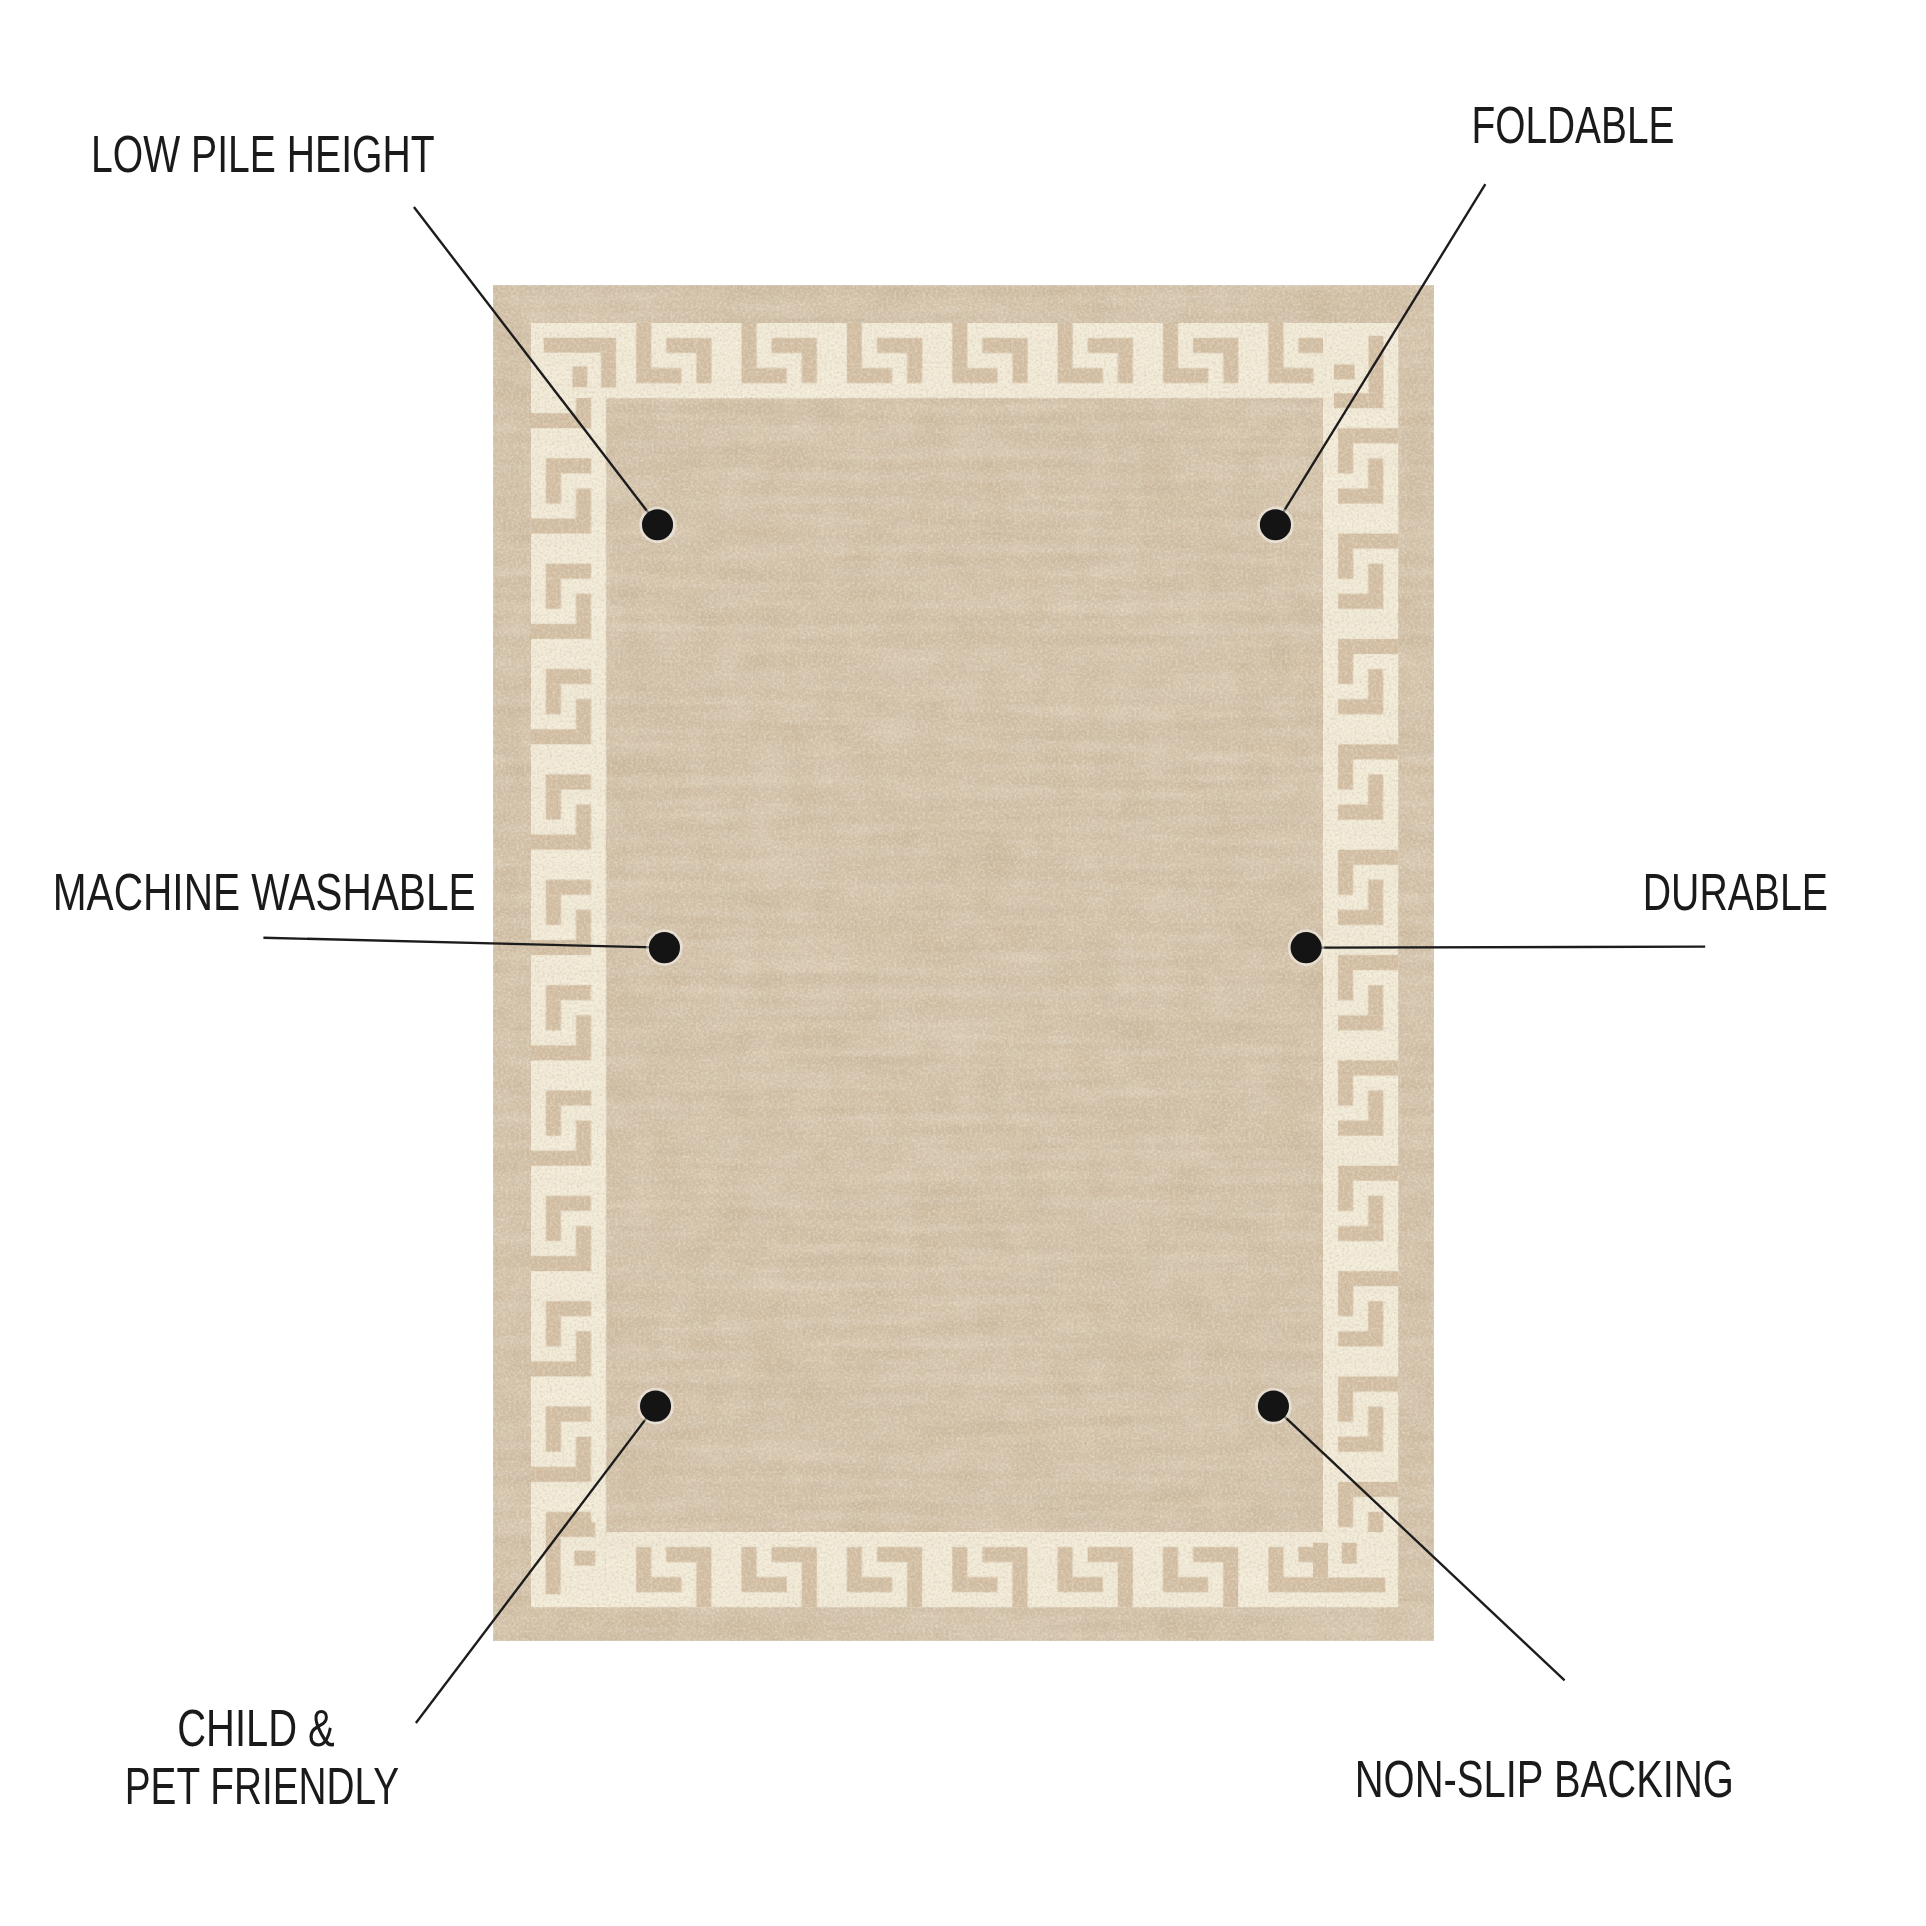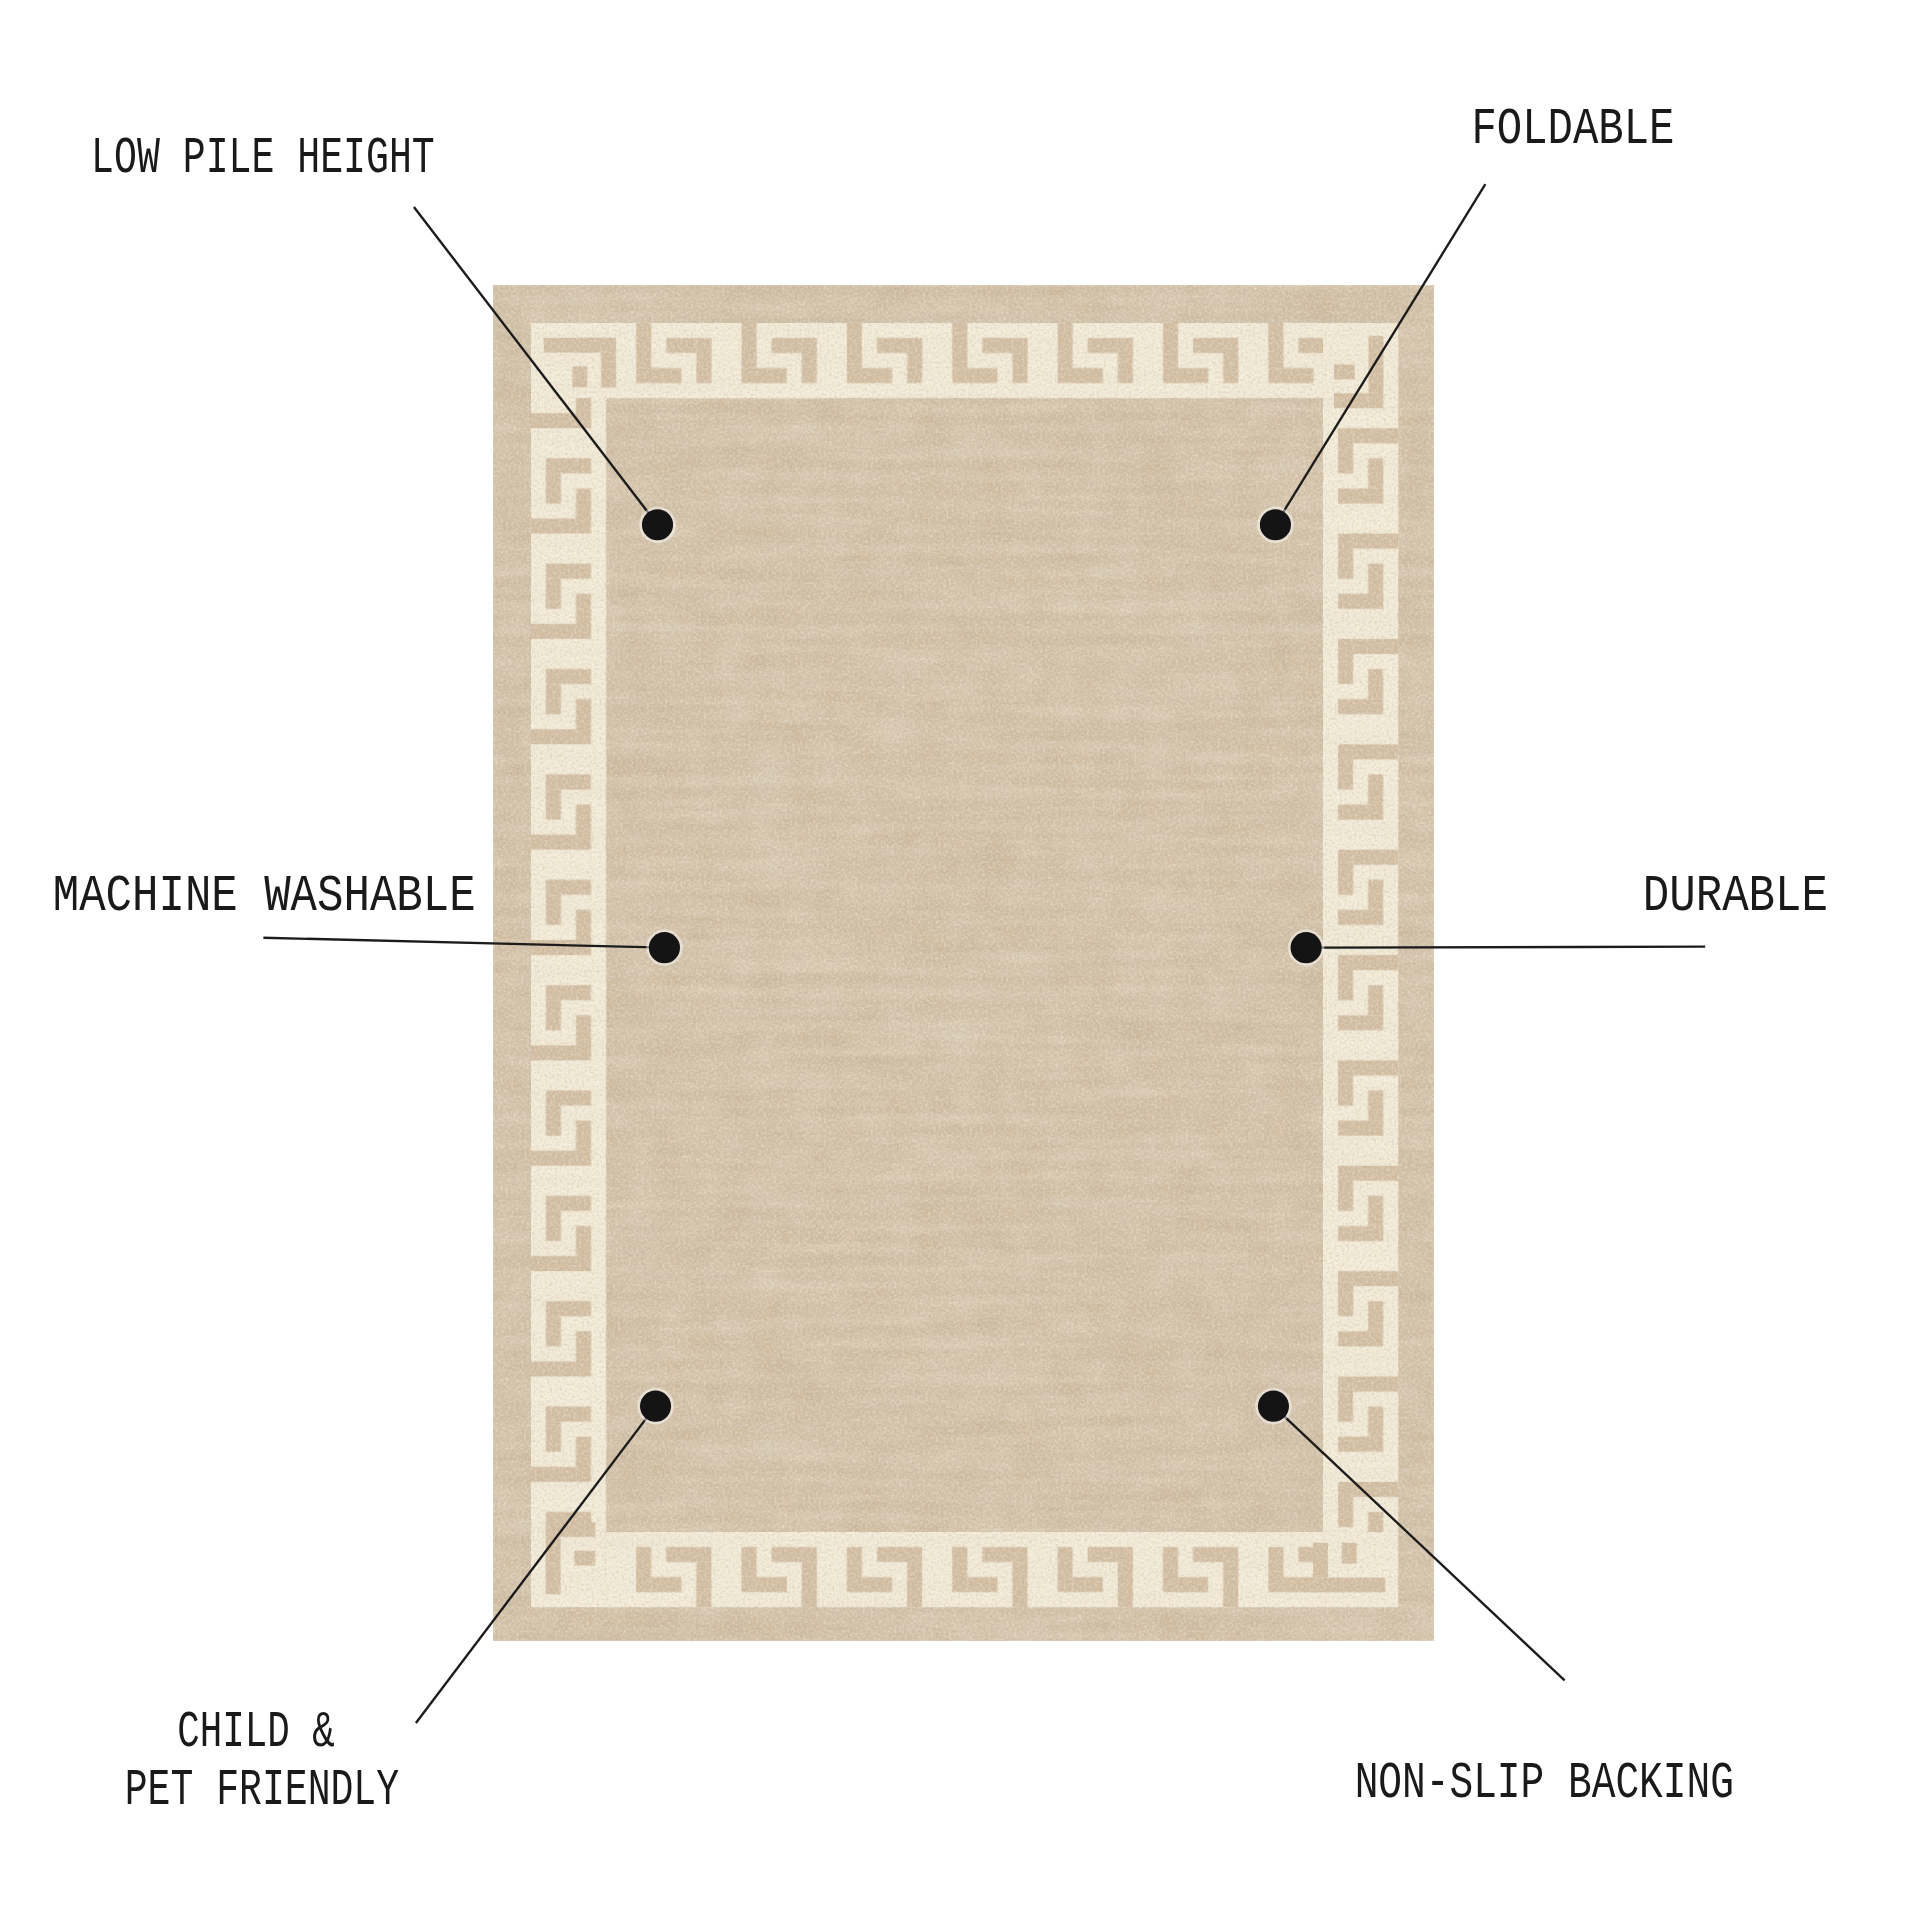--- a/index.html
+++ b/index.html
@@ -1,17 +1,17 @@
 <!DOCTYPE html>
 <html><head>
 <meta charset="utf-8">
 <style>
   html,body{margin:0;padding:0;background:#ffffff;}
   .page{position:relative;width:1927px;height:1927px;background:#ffffff;overflow:hidden;
-        font-family:Liberation Mono, monospace;}
+        font-family:Liberation Sans, sans-serif;}
   svg{display:block;}
 </style>
 </head>
 <body>
 <div class="page">
 <svg width="1927" height="1927" viewBox="0 0 1946 1946" xmlns="http://www.w3.org/2000/svg">
   <defs>
 
     <filter id="grainD" x="0" y="0" width="100%" height="100%">
       <feTurbulence type="fractalNoise" baseFrequency="0.4" numOctaves="3" seed="11" stitchTiles="stitch" result="n"></feTurbulence>

